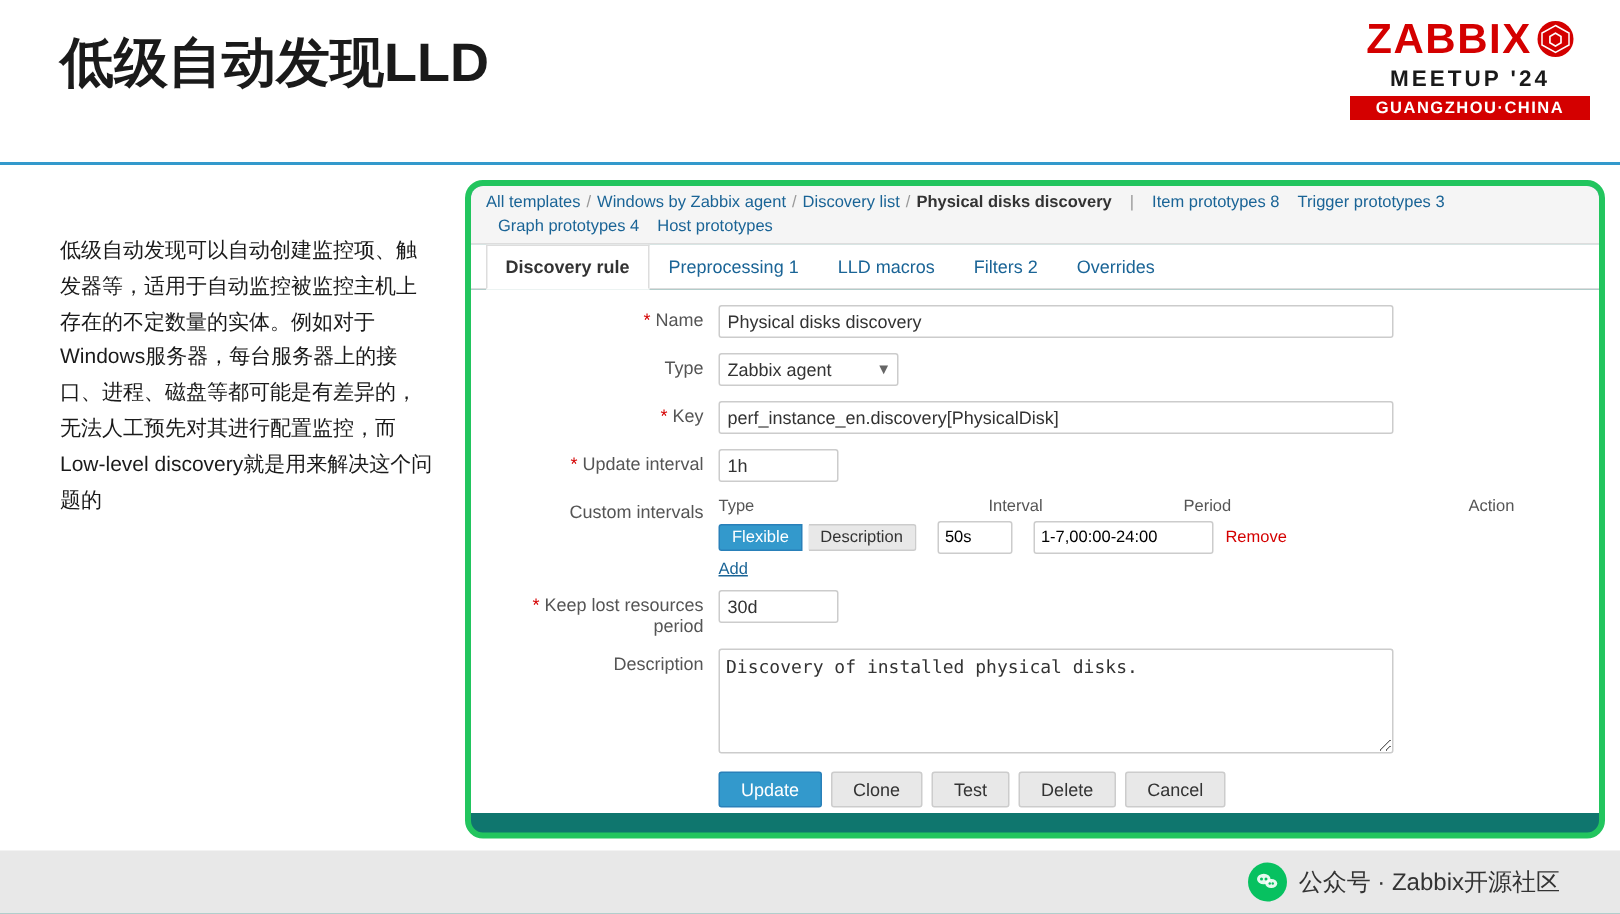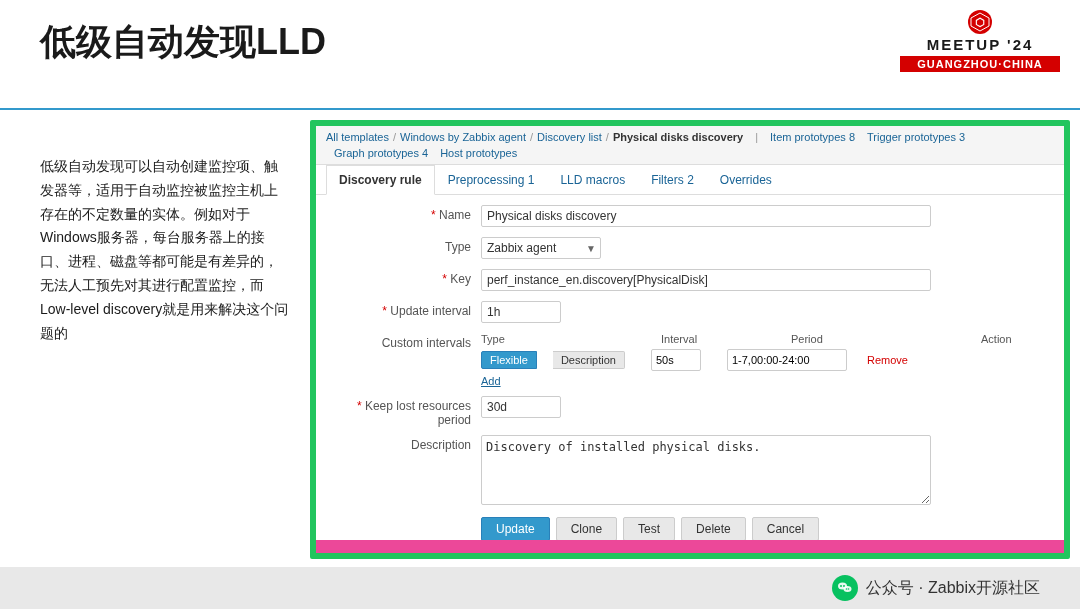--- a/index.html
+++ b/index.html
@@ -127,23 +127,23 @@
       color: #333;
     }
 
     
     .ui-panel {
       position: absolute;
       top: 120px;
       left: 310px;
       right: 10px;
       bottom: 50px;
-      background: #ec4899;
-      border: 6px solid #22c55e;
-      border-radius: 2px;
+      background: #0f766e;
+      border: 4px solid #22c55e;
+      border-radius: 12px;
       overflow: hidden;
       font-size: 12px;
       color: #333;
     }
 
     
     .breadcrumb {
       background: #f5f5f5;
       border-bottom: 1px solid #ddd;
       padding: 5px 10px;
@@ -266,21 +266,21 @@
     .ci-header {
       display: flex;
       gap: 60px;
       margin-bottom: 4px;
       font-size: 11px;
       color: #555;
     }
     .ci-row {
       display: flex;
       align-items: center;
-      gap: 16px;
+      gap: 4px;
     }
     .btn-flexible {
       background: #3399cc;
       color: white;
       border: 1px solid #2980b9;
       padding: 2px 8px;
       font-size: 11px;
       border-radius: 2px 0 0 2px;
       cursor: pointer;
     }
@@ -407,20 +407,21 @@
   </style>
 </head>
 <body>
 
 <div class="slide">
 
   <div class="title-area">低级自动发现LLD</div>
 
   <div class="logo-area">
     <div class="logo-zabbix">
+      <span class="logo-zabbix-text">ZABBIX</span>
       <div class="logo-icon">
         <svg width="22" height="22" viewBox="0 0 22 22">
           <polygon points="11,2 20,7 20,15 11,20 2,15 2,7" fill="#d40000" stroke="white" stroke-width="1"></polygon>
           <text x="11" y="15" text-anchor="middle" fill="white" font-size="11" font-weight="bold">⬡</text>
         </svg>
       </div>
     </div>
     <div class="meetup-text">MEETUP '24</div>
     <div class="guangzhou-bar">GUANGZHOU·CHINA</div>
   </div>

